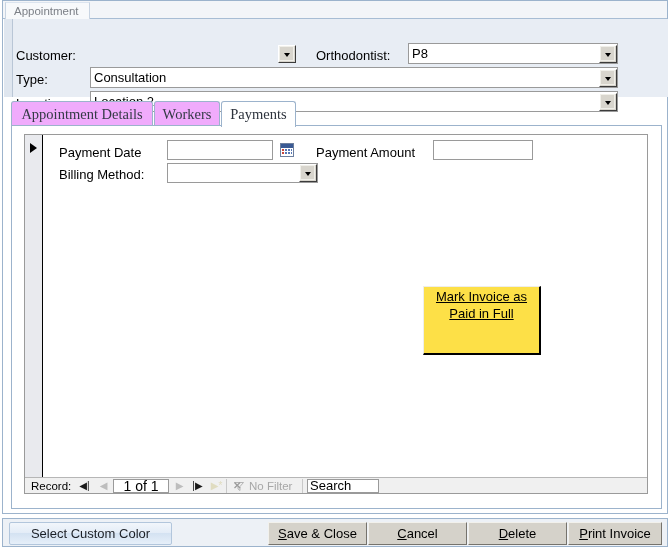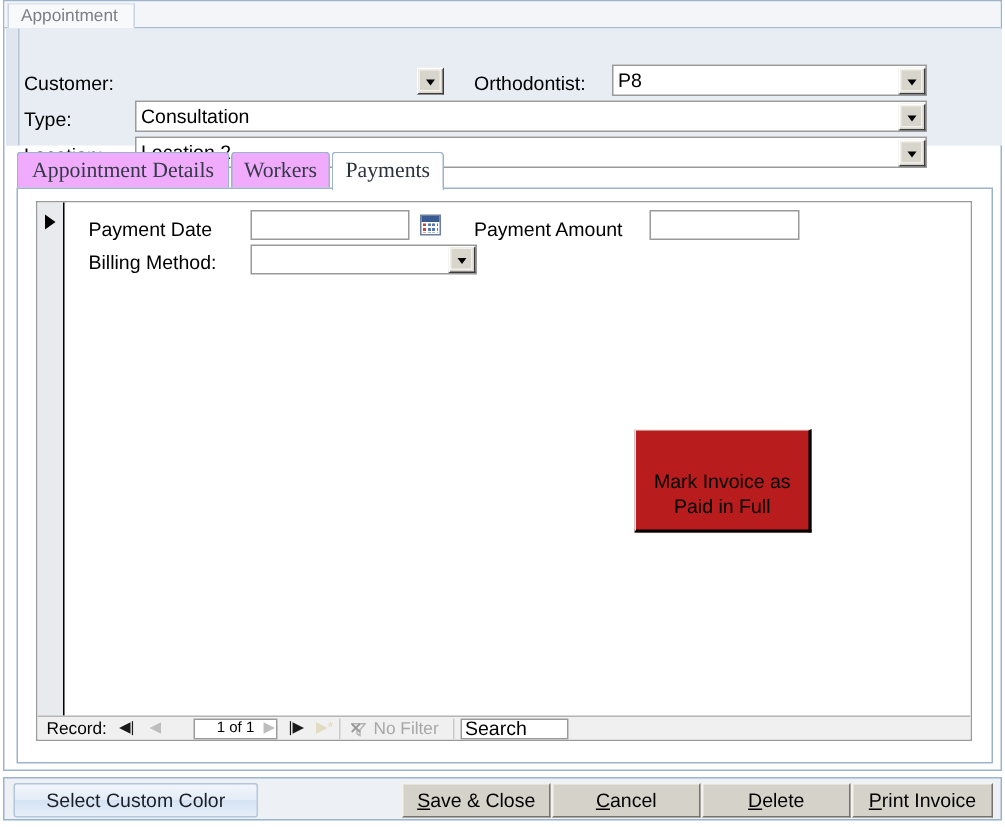--- a/index.html
+++ b/index.html
@@ -182,31 +182,32 @@
   .cal-icon .cal-g2{
     position:absolute;left:1px;top:5px;right:1px;bottom:1px;
     background:
       repeating-linear-gradient(to bottom,rgba(255,255,255,0) 0 2px,#ffffff 2px 3px);
   }
 
   
   .mark-btn{
     position:absolute;
     box-sizing:border-box;
-    background:#b91c1c;
+    background:#fde047;
     border-top:1px solid #efeee9;
     border-left:1px solid #efeee9;
     border-right:2px solid #000000;
     border-bottom:2px solid #000000;
     font-size:13px;
     color:#000;
     text-align:center;
     line-height:17px;
-    padding-top:25px;
+    padding-top:1px;
     cursor:default;
+    text-decoration:underline;
   }
 
   
   .navbar{
     position:absolute;left:0;bottom:0;width:100%;height:16px;
     background:#f0f0f0;
     border-top:1px solid #b6b6b6;
     box-sizing:border-box;
     font-size:11.5px;
     color:#000;
@@ -217,25 +218,24 @@
     position:absolute;top:1px;width:15px;height:14px;
     text-align:center;line-height:14px;
     font-size:10px;color:#1a1a1a;
   }
   .nav-btn.dis{color:#bdbdbd;}
   .nav-box{
     position:absolute;top:1px;height:14px;
     box-sizing:border-box;
     border:1px solid #9a9a9a;
     background:#fff;
-    font-size:10px;
+    font-size:14px;
     line-height:12px;
     padding:0 3px;
     text-align:center;
-    margin-left:16px;
   }
   .nav-sep{
     position:absolute;top:1px;width:1px;height:14px;background:#c9c9c9;
   }
   .nofilter{
     position:absolute;top:0;height:16px;line-height:16px;
     color:#a7a7a7;font-size:11.5px;white-space:nowrap;
   }
   .funnel{
     position:absolute;top:4px;width:10px;height:9px;

